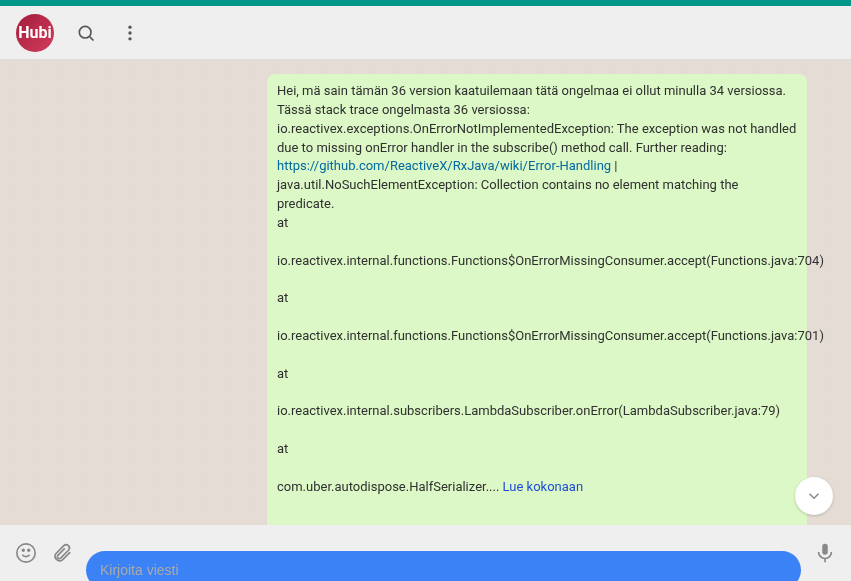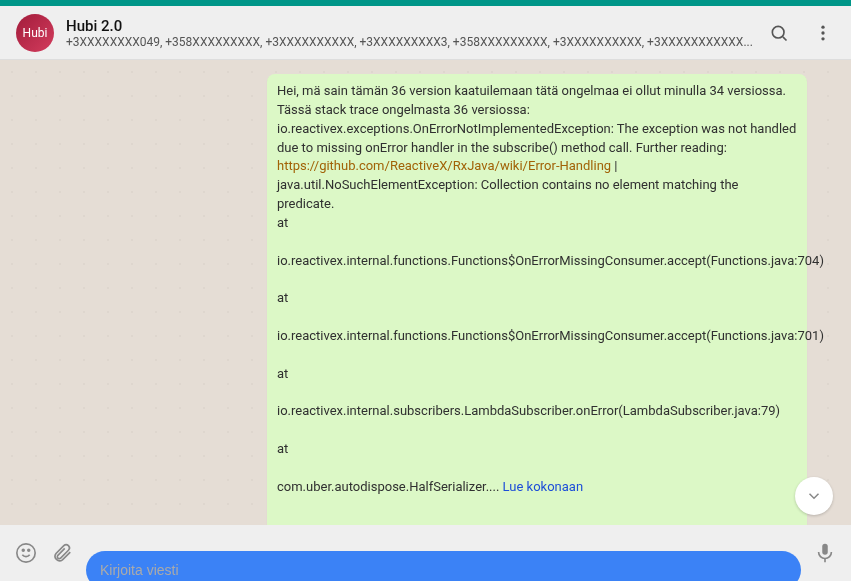--- a/index.html
+++ b/index.html
@@ -7,43 +7,43 @@
   body { display: flex; flex-direction: column; background: #e5ddd5; width: 851px; height: 581px; overflow: hidden; }
 
   .teal-bar { height: 6px; background: #009688; }
 
   .header {
     display: flex; align-items: center; padding: 8px 16px; background: #efefef;
     border-bottom: 1px solid #ddd; height: 54px;
   }
   .avatar {
     width: 38px; height: 38px; border-radius: 50%; background: linear-gradient(135deg,#a21c3b,#d33c5d);
-    display: flex; align-items: center; justify-content: center; color: #fff; font-size: 12px; font-weight: 400;
-    margin-right: 12px;
+    display: flex; align-items: center; justify-content: center; color: #fff; font-size: 16px; font-weight: 700;
+    margin-right: 20px;
   }
   .header-info { flex: 1; overflow: hidden; }
   .chat-title { font-size: 15px; color: #111; font-weight: 500; }
   .chat-sub { font-size: 12px; color: #555; white-space: nowrap; overflow: hidden; text-overflow: ellipsis; }
   .header-actions { display: flex; gap: 20px; color: #555; }
   .icon-btn { cursor: pointer; display: flex; align-items: center; justify-content: center; width: 24px; height: 24px; }
   svg { display: block; }
 
   .chat-area {
     flex: 1; overflow-y: auto; padding: 14px 44px 10px 60px; position: relative;
     background-color: #e5ddd5;
     background-image: radial-gradient(rgba(0,0,0,0.03) 1px, transparent 1px);
     background-size: 24px 24px;
   }
 
   .bubble-out {
     background: #dcf8c6; border-radius: 8px; padding: 8px 10px 8px 10px; max-width: 540px;
     margin-left: auto; font-size: 13px; color: #303030; line-height: 1.45;
     box-shadow: 0 1px 1px rgba(0,0,0,0.1); position: relative; white-space: pre-wrap;
   }
-  .bubble-out a { color: #a16207; text-decoration: none; }
+  .bubble-out a { color: #0369a1; text-decoration: none; }
   .readmore { color: #1d4ed8; cursor: pointer; }
   .meta { position: absolute; right: 8px; bottom: 4px; font-size: 10px; color: #8c8c8c; display: flex; align-items: center; gap: 3px; }
   .check { font-size: 11px; color: #93a79a; }
 
   .scroll-down {
     position: absolute; right: 18px; bottom: 10px; width: 38px; height: 38px; border-radius: 50%;
     background: #fff; box-shadow: 0 1px 3px rgba(0,0,0,0.2); display: flex; align-items: center; justify-content: center;
     color: #888; cursor: pointer;
   }
 
@@ -61,24 +61,20 @@
   }
   .input-wrap input::placeholder { color: #aaa; }
 </style>
 </head>
 <body>
 
 <div class="teal-bar"></div>
 
 <div class="header">
   <div class="avatar">Hubi</div>
-  <div class="header-info">
-    <div class="chat-title">Hubi 2.0</div>
-    <div class="chat-sub">+3XXXXXXXX049, +358XXXXXXXXX, +3XXXXXXXXXX, +3XXXXXXXXX3, +358XXXXXXXXX, +3XXXXXXXXXX, +3XXXXXXXXXXX...</div>
-  </div>
   <div class="header-actions">
     <div class="icon-btn">
       <svg width="20" height="20" viewBox="0 0 24 24" fill="none" stroke="currentColor" stroke-width="2">
           <circle cx="11" cy="11" r="7"></circle>
           <line x1="21" y1="21" x2="16.65" y2="16.65"></line>
         </svg>
     </div>
     <div class="icon-btn">
       <svg width="20" height="20" viewBox="0 0 24 24" fill="currentColor">
           <circle cx="12" cy="5" r="2"></circle>

